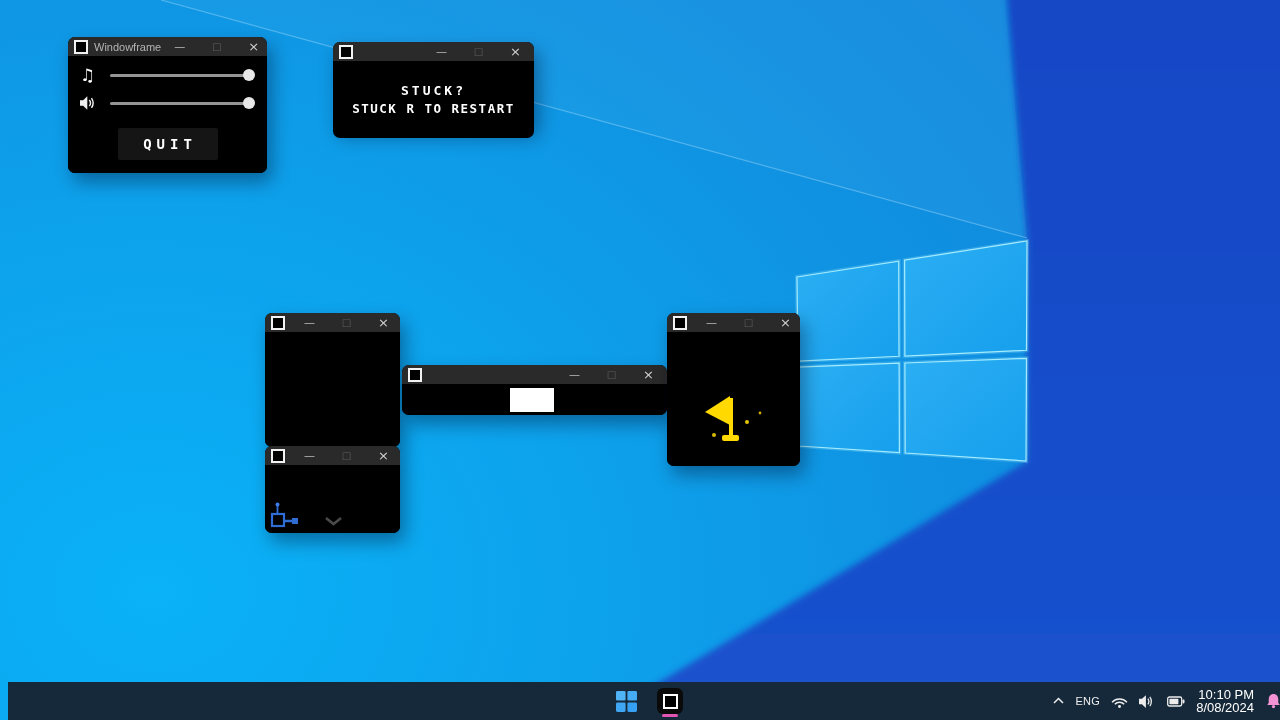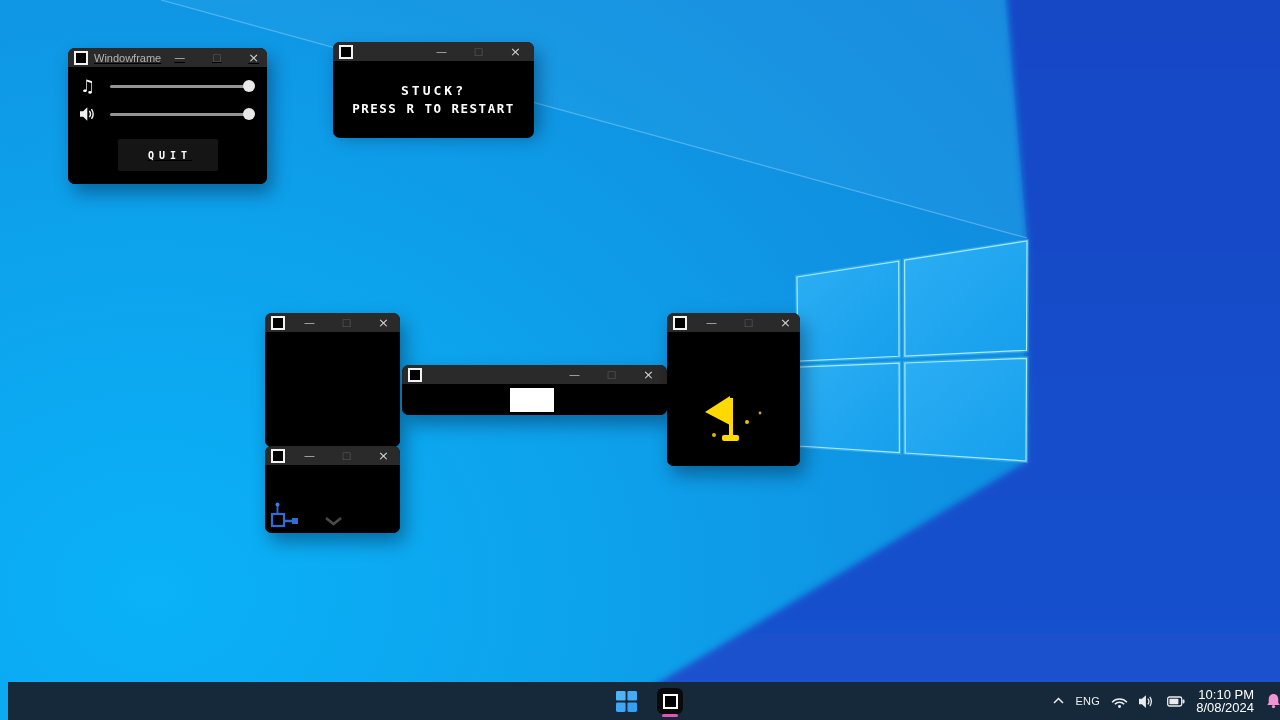--- a/index.html
+++ b/index.html
@@ -22,21 +22,21 @@
   .cmax{color:#5e5e5e;font-size:10px;}
   .ccls{color:#d2d2d2;font-size:13px;}
   .wbody{position:relative;background:#000;border-radius:0 0 7px 7px;overflow:hidden;}
   .pixel{font-family:"DejaVu Sans Mono",monospace;font-weight:700;color:#fff;}
   
   .srow{display:flex;align-items:center;margin:10px 14px 0 12px;height:18px;}
   .note{color:#fff;font-size:17px;line-height:14px;width:22px;flex:none;font-family:"DejaVu Sans",sans-serif;}
   .track{position:relative;flex:1;height:3px;background:#949494;border-radius:2px;margin-left:8px;}
   .knob{position:absolute;right:-2px;top:-4.5px;width:12px;height:12px;border-radius:50%;background:#e8e8e8;}
   .quitbtn{display:block;margin:16px auto 4px auto;width:100px;height:32px;background:#151515;border:none;
-    color:#fff;font-family:"DejaVu Sans Mono",monospace;font-weight:700;font-size:10px;letter-spacing:5px;
+    color:#fff;font-family:"DejaVu Sans Mono",monospace;font-weight:700;font-size:14px;letter-spacing:5px;
     text-indent:5px;border-radius:2px;}
   
   .hintbody{display:flex;flex-direction:column;align-items:center;justify-content:center;height:100%;}
   .hl1{font-size:13px;letter-spacing:3px;line-height:19px;}
   .hl2{font-size:12.5px;letter-spacing:1.5px;line-height:18px;white-space:nowrap;}
   .platform{position:absolute;left:108px;top:4px;width:44px;height:24px;background:#fff;}
   
   #taskbar{position:absolute;left:8px;bottom:0;width:1280px;height:38px;background:#16293a;z-index:20;
     display:flex;align-items:center;}
   #centerIcons{position:absolute;left:50%;top:0;height:38px;transform:translateX(-50%);
@@ -85,21 +85,21 @@
       </g>
       <g fill="url(#paneG)" stroke="#a8efff" stroke-width="1.2" opacity="0.96">
         <polygon points="797,277 898.7,261.1 899.0,356.3 798.0,361.0"></polygon>
         <polygon points="904.6,260.2 1027,241 1026.5,350.3 904.9,356.1"></polygon>
         <polygon points="798.1,367.1 899.1,363.2 899.4,452.6 799,446"></polygon>
         <polygon points="904.9,363.0 1026.5,358.3 1026,461 905.2,453.0"></polygon>
       </g>
     </g>
   </svg>
 
-  <div class="gwin" style="left:68px;top:48px;width:199px;height:136px;text-decoration:underline;">
+  <div class="gwin" style="left:68px;top:37px;width:199px;height:136px;">
     <div class="tbar">
       <div class="wicon"></div>
       <div class="wtitle">Windowframe</div>
       <div class="tspacer"></div>
       <div class="cbtn cmin">—</div>
       <div class="cbtn cmax">□</div>
       <div class="cbtn ccls">×</div>
     </div>
     <div class="wbody" style="height:117px;">
       <div class="srow">
@@ -127,21 +127,21 @@
   <div class="gwin" style="left:333px;top:42px;width:201px;height:86px;">
     <div class="tbar">
       <div class="wicon"></div>
       <div class="tspacer"></div>
       <div class="cbtn cmin">—</div>
       <div class="cbtn cmax">□</div>
       <div class="cbtn ccls">×</div>
     </div>
     <div class="wbody hintbody" style="height:77px;">
       <div class="pixel hl1">STUCK?</div>
-      <div class="pixel hl2">PRESS R TO RESTART</div>
+      <div class="pixel hl2">STUCK R TO RESTART</div>
     </div>
   </div>
 
   <div class="gwin" style="left:265px;top:313px;width:135px;height:134px;">
     <div class="tbar">
       <div class="wicon"></div>
       <div class="tspacer"></div>
       <div class="cbtn cmin">—</div>
       <div class="cbtn cmax">□</div>
       <div class="cbtn ccls">×</div>

